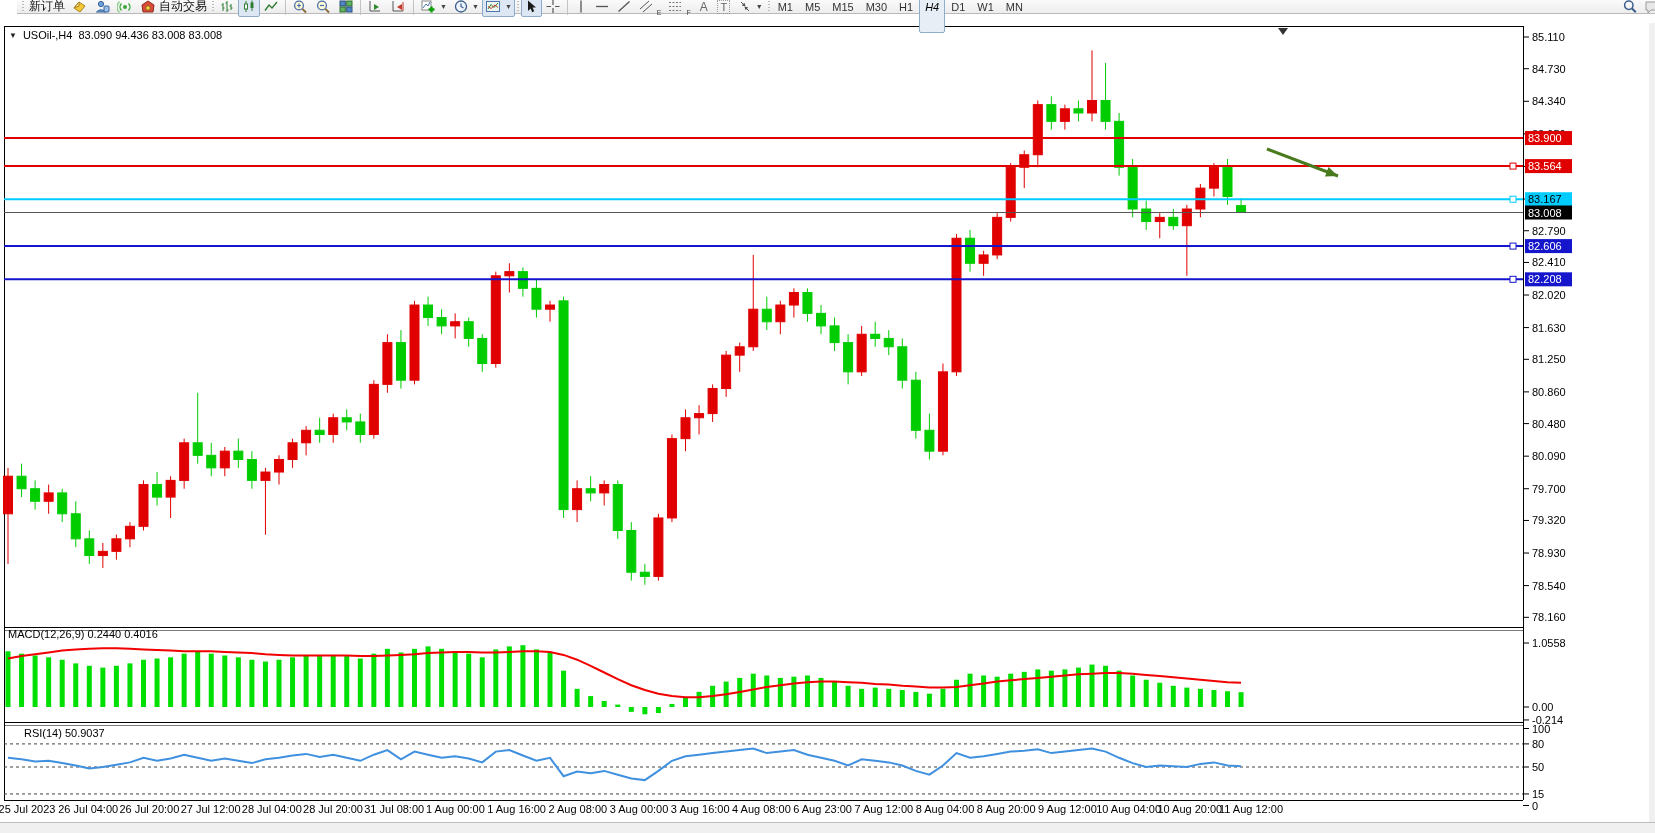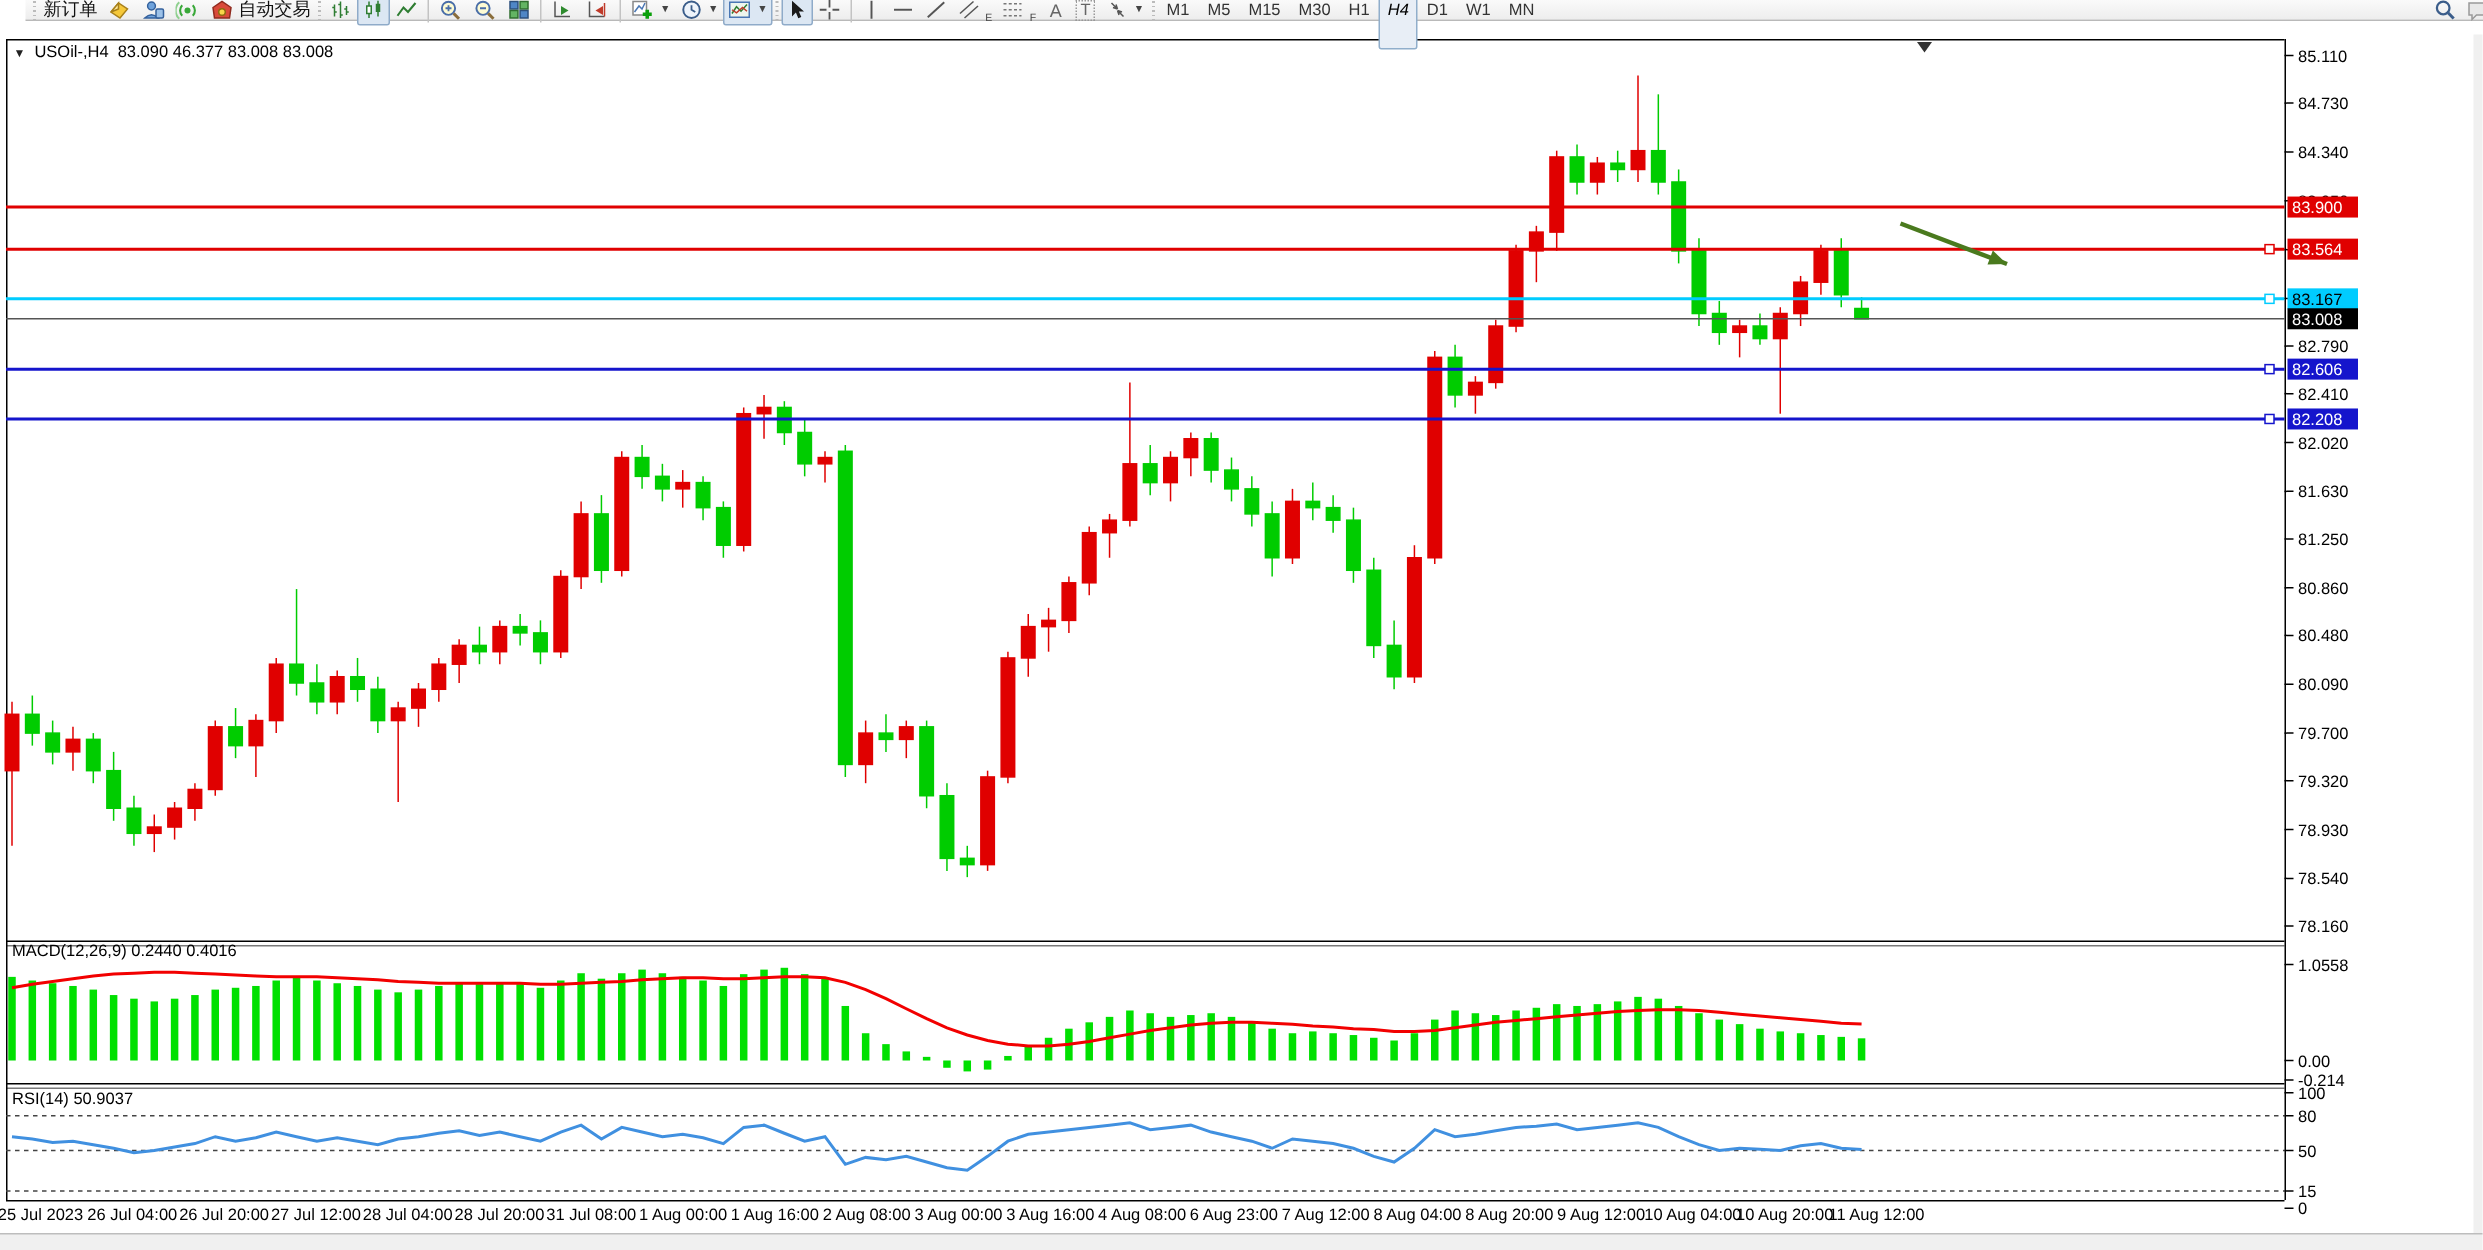--- a/index.html
+++ b/index.html
@@ -23,21 +23,21 @@
   .spacer{flex:1;}
   .badge{position:absolute;top:-4px;right:-5px;width:11px;height:11px;border-radius:50%;
     background:#e03323;color:#fff;font-size:8px;display:flex;align-items:center;
     justify-content:center;font-weight:bold;border:1px solid #fff;}
   .chat-wrap{position:relative;margin-right:8px;}
   
   .overlay{position:absolute;z-index:5;font-size:11px;color:#000;white-space:nowrap;}
   #chart-title{left:9px;top:29px;display:flex;align-items:center;gap:6px;}
   #chart-title .tri{font-size:8px;color:#222;}
   #macd-label{left:8px;top:628px;}
-  #rsi-label{left:8px;top:727px;}
+  #rsi-label{left:24px;top:727px;}
   svg text{font-family:"Liberation Sans",sans-serif;}
   .edge-strip{position:absolute;background:#f0f0f0;z-index:4;}
 </style>
 </head>
 <body>
 
 <svg id="chartsvg" width="1655" height="833" style="position:absolute;left:0;top:0;">
     <rect x="0" y="23" width="1655" height="810" fill="#ffffff"></rect>
     <g stroke="#000000" stroke-width="1">
       <line x1="4" y1="26.5" x2="1523" y2="26.5" stroke="#000"></line>
@@ -636,19 +636,19 @@
     <svg width="17" height="16" viewBox="0 0 17 16">
       <path d="M2 3 H14 V11 H7 L4 14 V11 H2 Z" fill="#e8e8e8" stroke="#999"></path>
     </svg>
     <span class="badge">1</span>
   </div>
 </div>
 
 <div class="overlay" id="chart-title">
   <span class="tri">▼</span>
   <span>USOil-,H4</span>
-  <span>83.090 46.377 83.008 83.008</span>
+  <span>83.090 94.436 83.008 83.008</span>
 </div>
 <div class="overlay" id="macd-label">MACD(12,26,9) 0.2440 0.4016</div>
 <div class="overlay" id="rsi-label">RSI(14) 50.9037</div>
 
 <div class="edge-strip" style="left:0;top:822px;width:1655px;height:11px;border-top:1px solid #bdbdbd;"></div>
 <div class="edge-strip" style="left:1649px;top:23px;width:6px;height:799px;"></div>
 
 </body></html>

